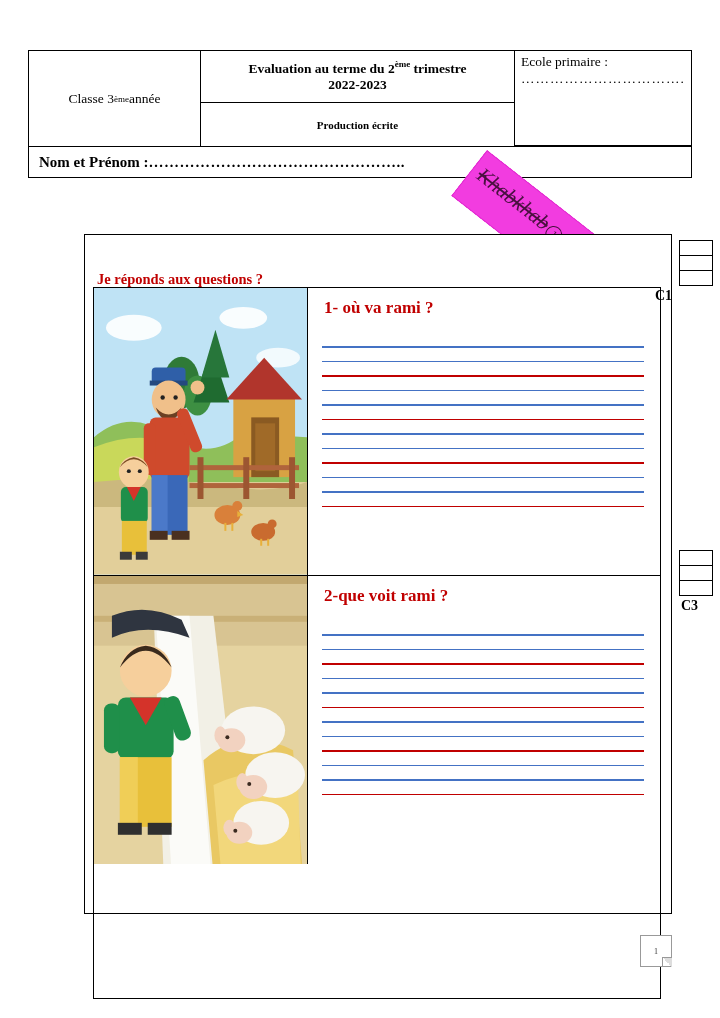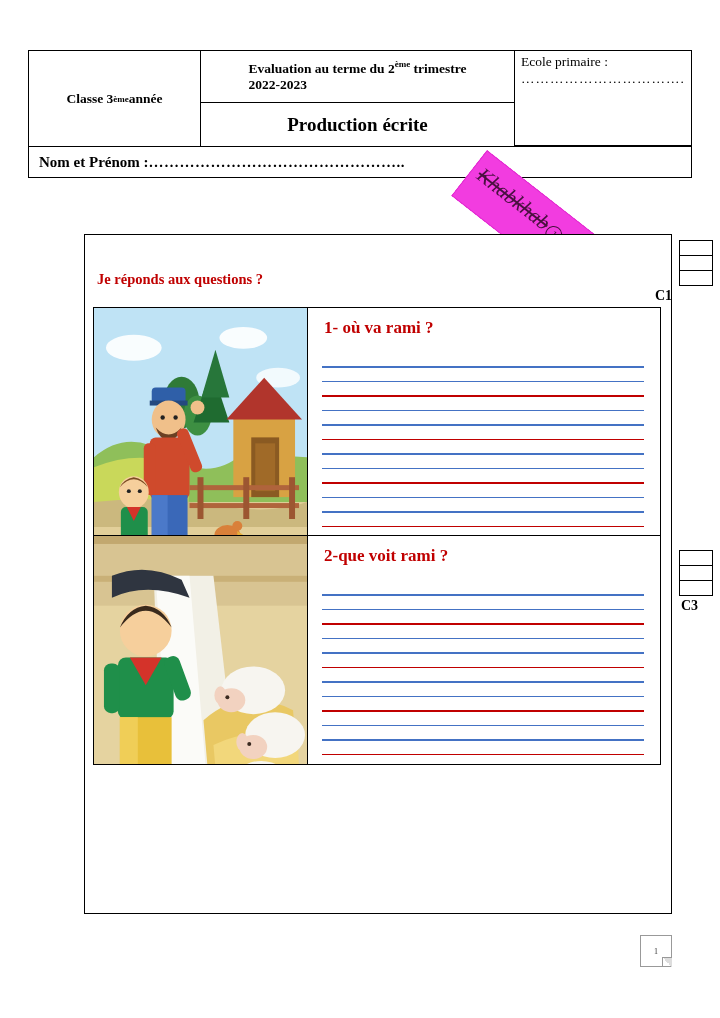--- a/index.html
+++ b/index.html
@@ -33,52 +33,53 @@
     font-size: 13.5px;
     color: #000;
   }
   .cell-class {
     width: 172px;
     border-right: 1.5px solid #000;
     border-bottom: 1.5px solid #000;
     display: flex;
     align-items: center;
     justify-content: center;
-    font-weight: bold;
+    font-weight: normal;
     height: 96px;
     text-align: center;
   }
   .cell-mid {
     width: 314px;
     border-right: 1.5px solid #000;
     border-bottom: 1.5px solid #000;
     height: 96px;
     display: flex;
     flex-direction: column;
     padding: 0;
   }
   .cell-mid-top {
     height: 52px;
     border-bottom: 1.5px solid #000;
     display: flex;
     align-items: center;
     justify-content: center;
     font-weight: bold;
+    text-align: center;
     font-size: 13.5px;
     line-height: 1.25;
     padding: 0 4px;
     box-sizing: border-box;
   }
   .cell-mid-bot {
     flex: 1;
     display: flex;
     align-items: center;
     justify-content: center;
     font-weight: bold;
-    font-size: 19px;
+    font-size: 11px;
   }
   .cell-right {
     flex: 1;
     border-bottom: 1.5px solid #000;
     height: 96px;
     display: flex;
     flex-direction: column;
     padding: 0;
   }
   .cell-right-top, .cell-right-bot {
@@ -163,23 +164,23 @@
     position: absolute;
     left: 12px;
     top: 36px;
     font-size: 14.5px;
     font-weight: bold;
     color: #c00000;
   }
   .grid {
     position: absolute;
     left: 8px;
-    top: 72px;
+    top: 52px;
     width: 568px;
-    height: 458px;
+    height: 712px;
     border: 1.5px solid #000;
     box-sizing: border-box;
     display: flex;
     flex-direction: column;
     font-family: Liberation Serif, serif;
   }
   .grid-row {
     display: flex;
     height: 288px;
     border-bottom: 1.5px solid #000;

